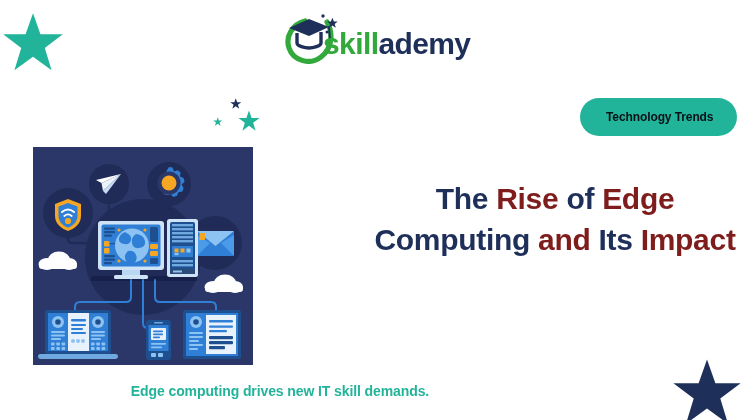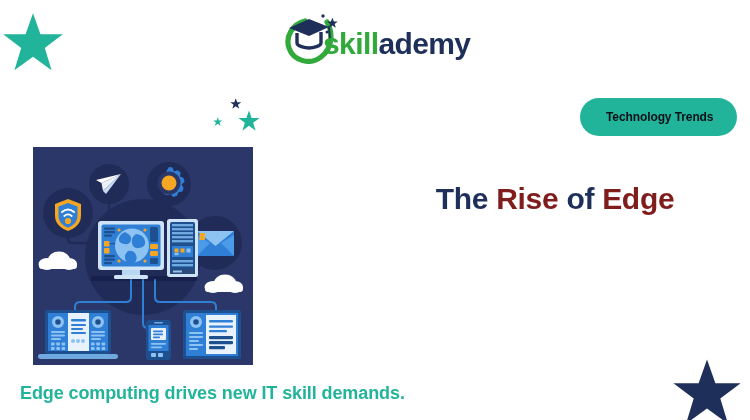--- a/index.html
+++ b/index.html
@@ -90,22 +90,23 @@
   #headline .ln { display: block; white-space: nowrap; }
   .w-navy { color: #1e3059; }
   .w-teal { color: #7f1d1d; }
 
   
   #subtitle {
     position: absolute;
     left: 20px;
     top: 383px;
     width: 520px;
+    text-align: center;
     color: #22b49a;
-    font-size: 18px;
+    font-size: 14px;
     font-weight: bold;
     letter-spacing: -0.1px;
   }
 
   
   #hero-illustration {
     position: absolute;
     left: 33px;
     top: 147px;
     width: 220px;
@@ -160,20 +161,26 @@
     <span class="badge-text">Technology Trends</span>
   </div>
 
   <div id="headline">
     <span class="ln">
       <span class="w-navy">The</span>
       <span class="w-teal">Rise</span>
       <span class="w-navy">of</span>
       <span class="w-teal">Edge</span>
     </span>
+    <span class="ln">
+      <span class="w-navy">Computing</span>
+      <span class="w-teal">and</span>
+      <span class="w-navy">Its</span>
+      <span class="w-teal">Impact</span>
+    </span>
   </div>
 
   <div id="subtitle">Edge computing drives new IT skill demands.</div>
 
   <svg id="hero-illustration" viewBox="0 0 220 218">
 
     <rect x="0" y="0" width="220" height="218" fill="#2b3768"></rect>
 
     <circle cx="110" cy="110" r="58" fill="#212b57"></circle>
 

